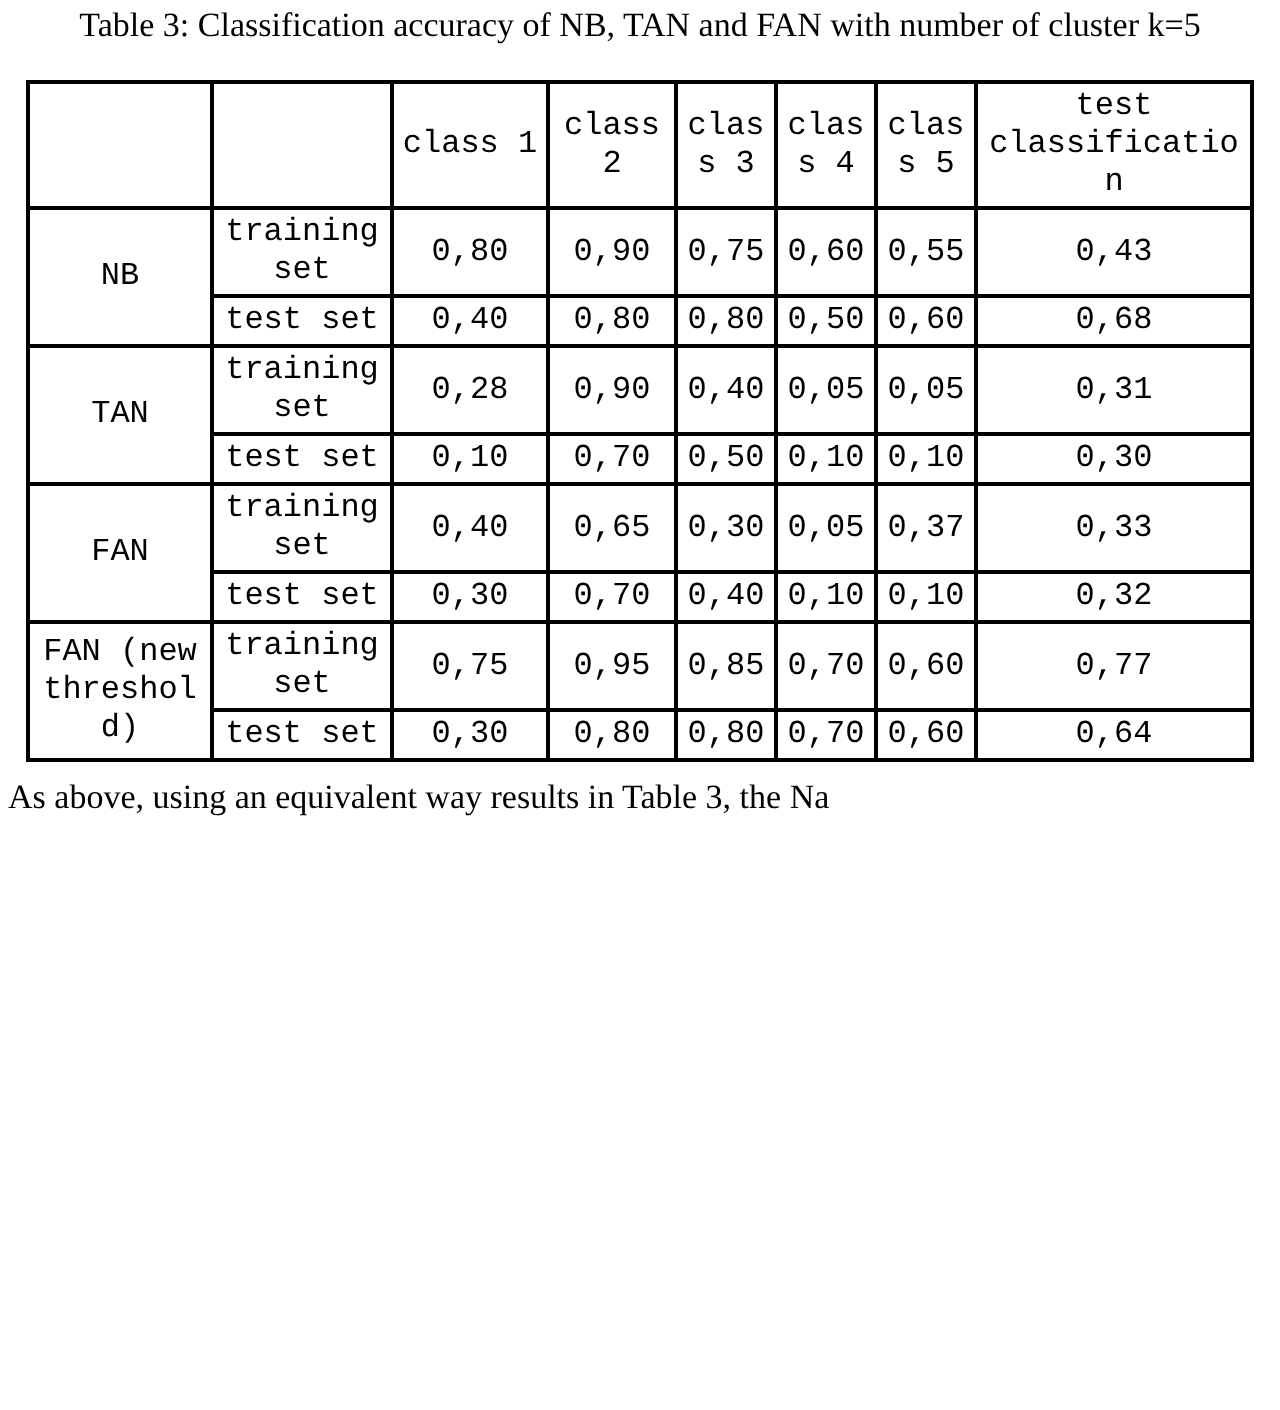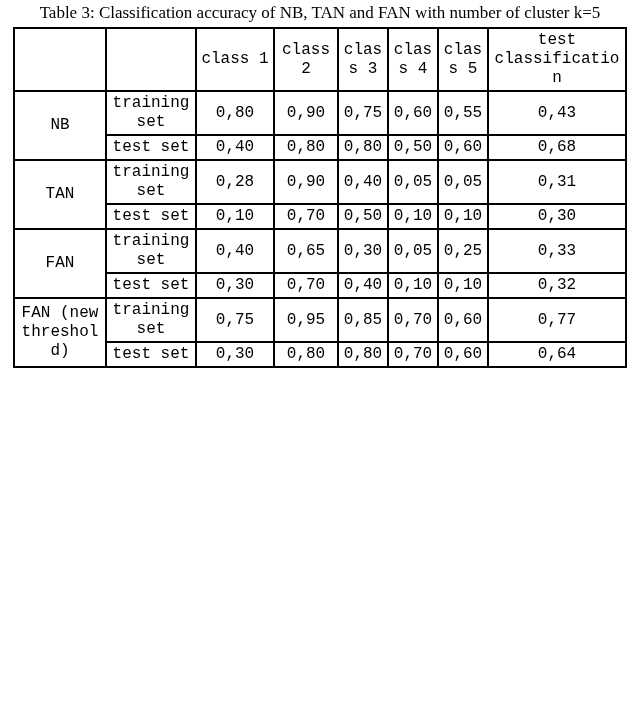--- a/index.html
+++ b/index.html
@@ -18,21 +18,21 @@
     position: relative;
     width: 640px;
     height: 705px;
     box-sizing: border-box;
   }
   .caption {
     font-family: "Liberation Serif", serif;
     font-size: 17px;
     line-height: 20px;
     text-align: center;
-    padding: 3px 8px 4px 8px;
+    padding: 3px 8px 17px 8px;
   }
   table.acc {
     border-collapse: collapse;
     width: 564px;
     margin: 0 auto;
     table-layout: fixed;
   }
   table.acc td {
     border: 2px solid #000000;
     font-family: "Liberation Mono", monospace;
@@ -143,21 +143,21 @@
         <td>0,30</td>
       </tr>
 
       <tr>
         <td rowspan="2" class="grouplabel">FAN</td>
         <td>training set</td>
         <td>0,40</td>
         <td>0,65</td>
         <td>0,30</td>
         <td>0,05</td>
-        <td>0,25</td>
+        <td>0,37</td>
         <td>0,33</td>
       </tr>
       <tr>
         <td>test set</td>
         <td>0,30</td>
         <td>0,70</td>
         <td>0,40</td>
         <td>0,10</td>
         <td>0,10</td>
         <td>0,32</td>
@@ -178,14 +178,15 @@
         <td>0,30</td>
         <td>0,80</td>
         <td>0,80</td>
         <td>0,70</td>
         <td>0,60</td>
         <td>0,64</td>
       </tr>
     </tbody>
   </table>
 
+  <div class="footer-text">As above, using an equivalent way results in Table 3, the Na</div>
 
 </div>
 
 </body></html>

